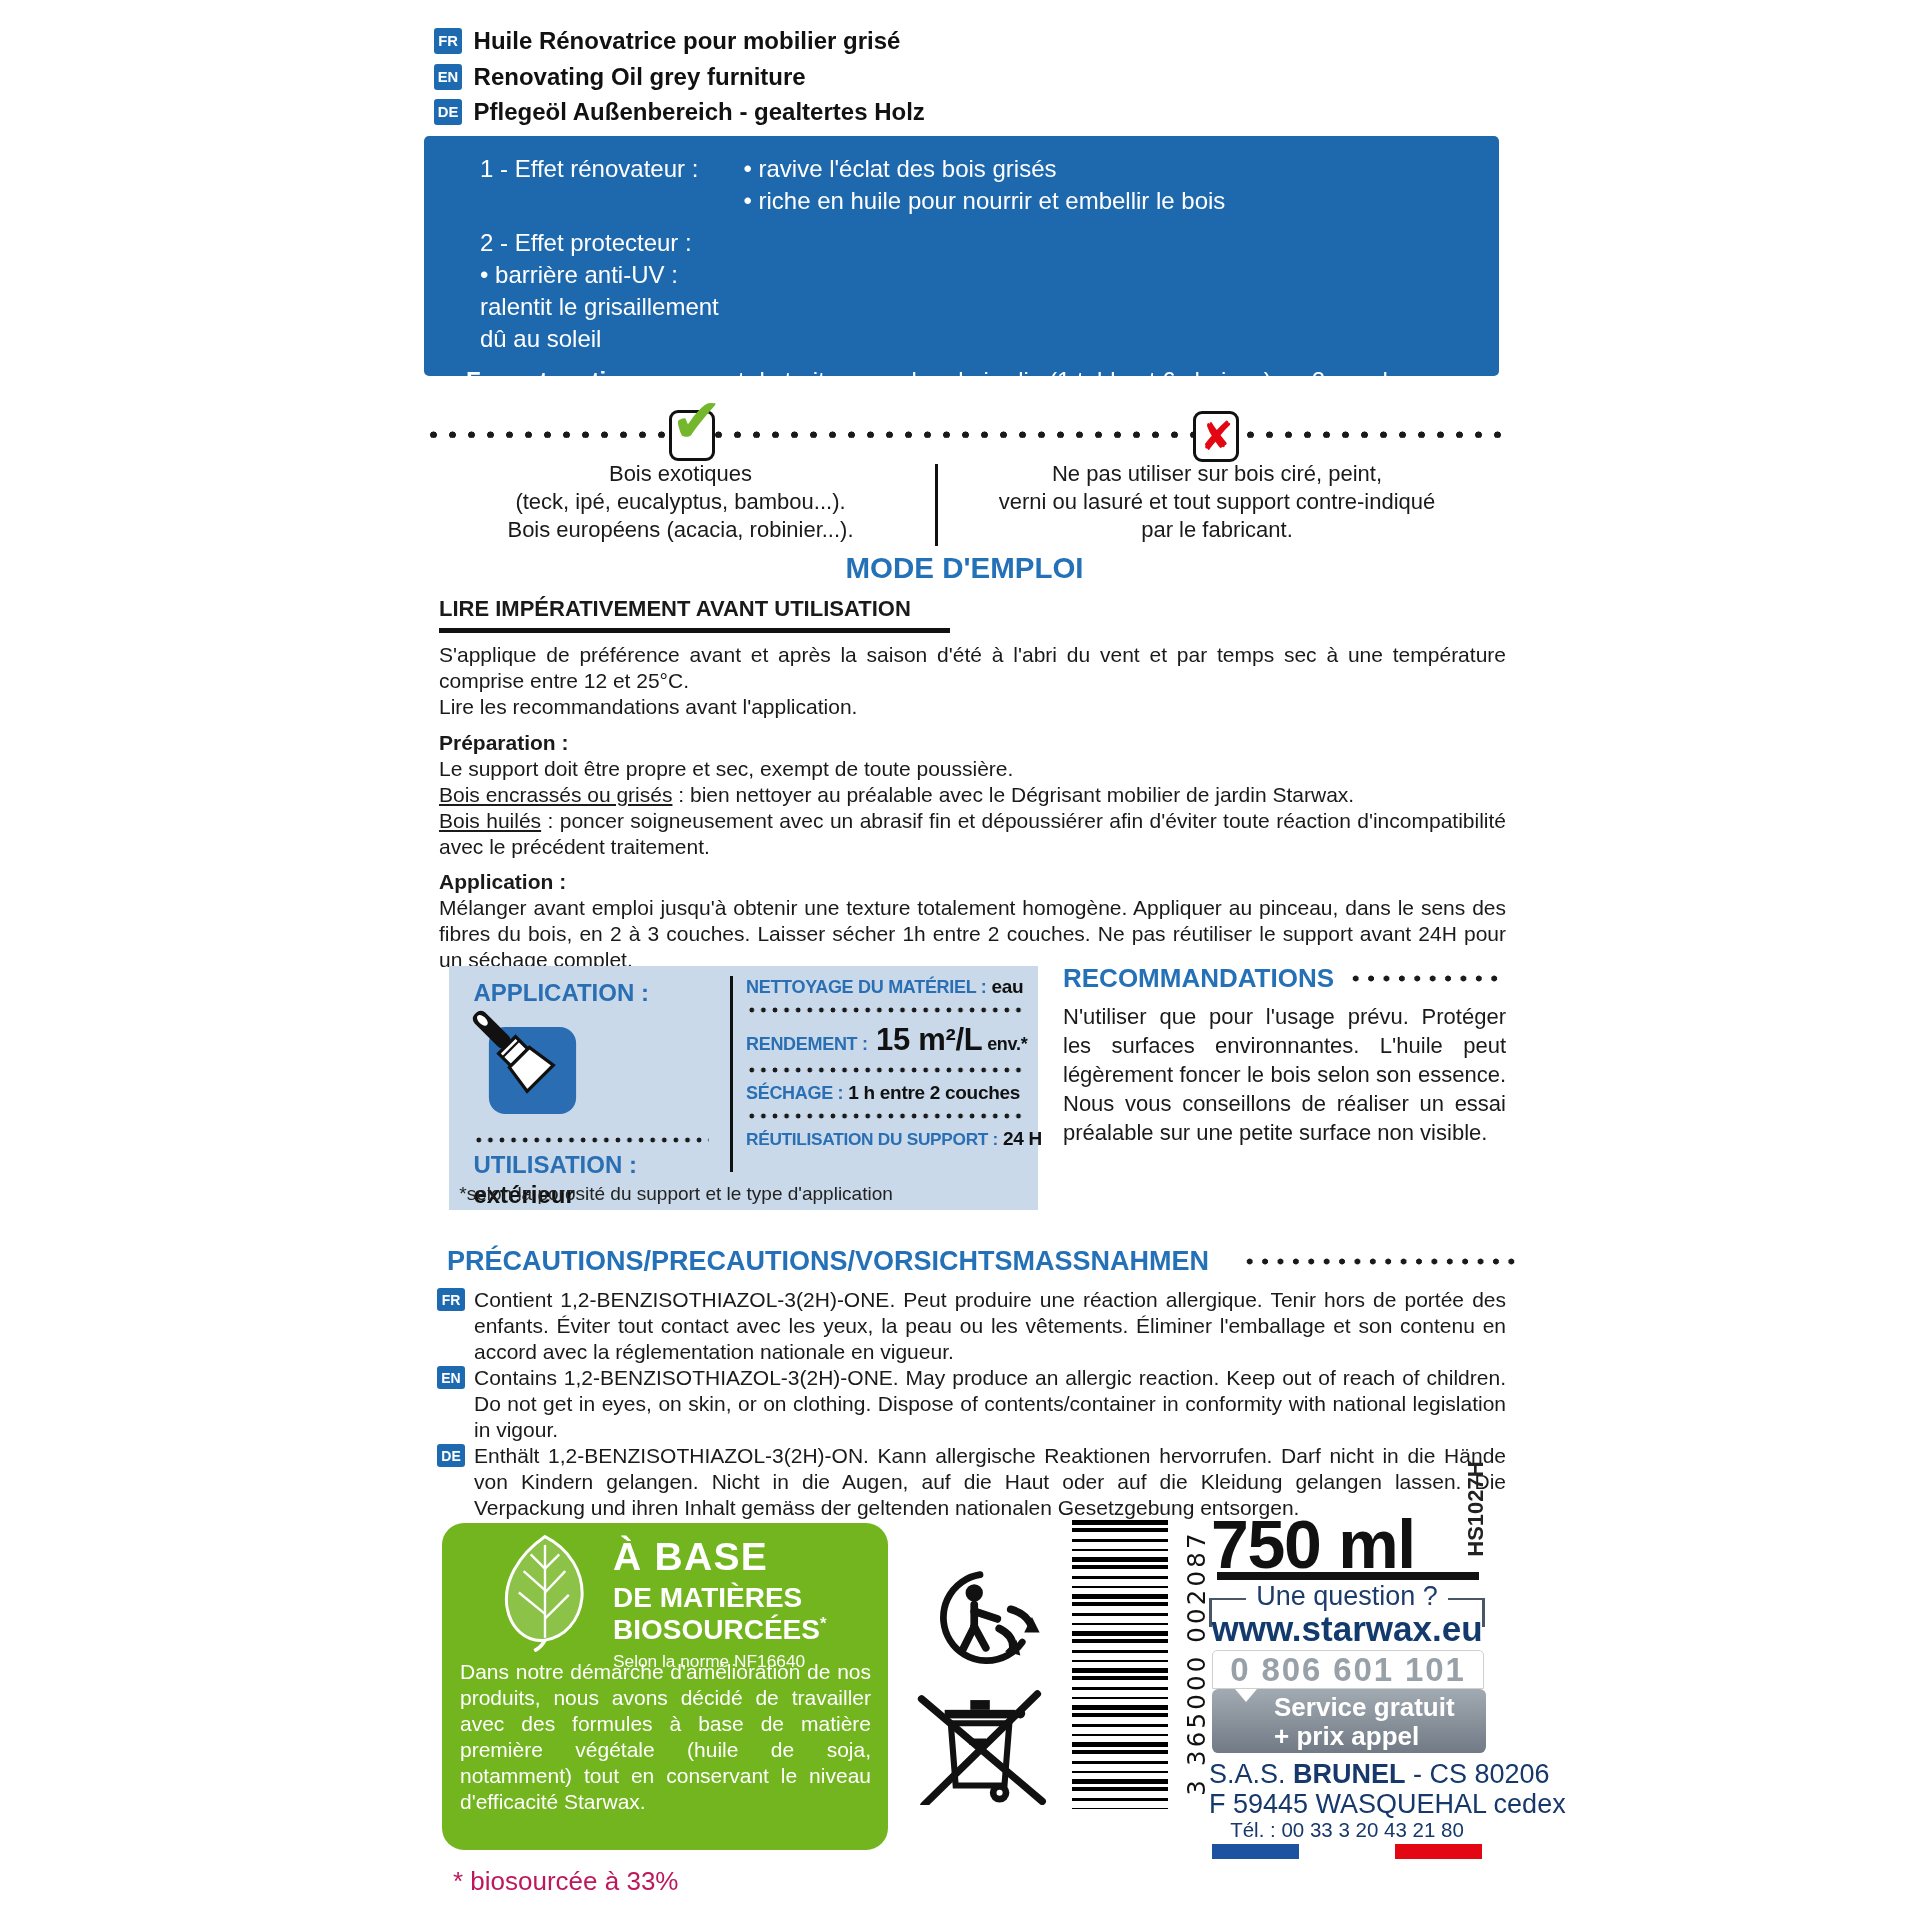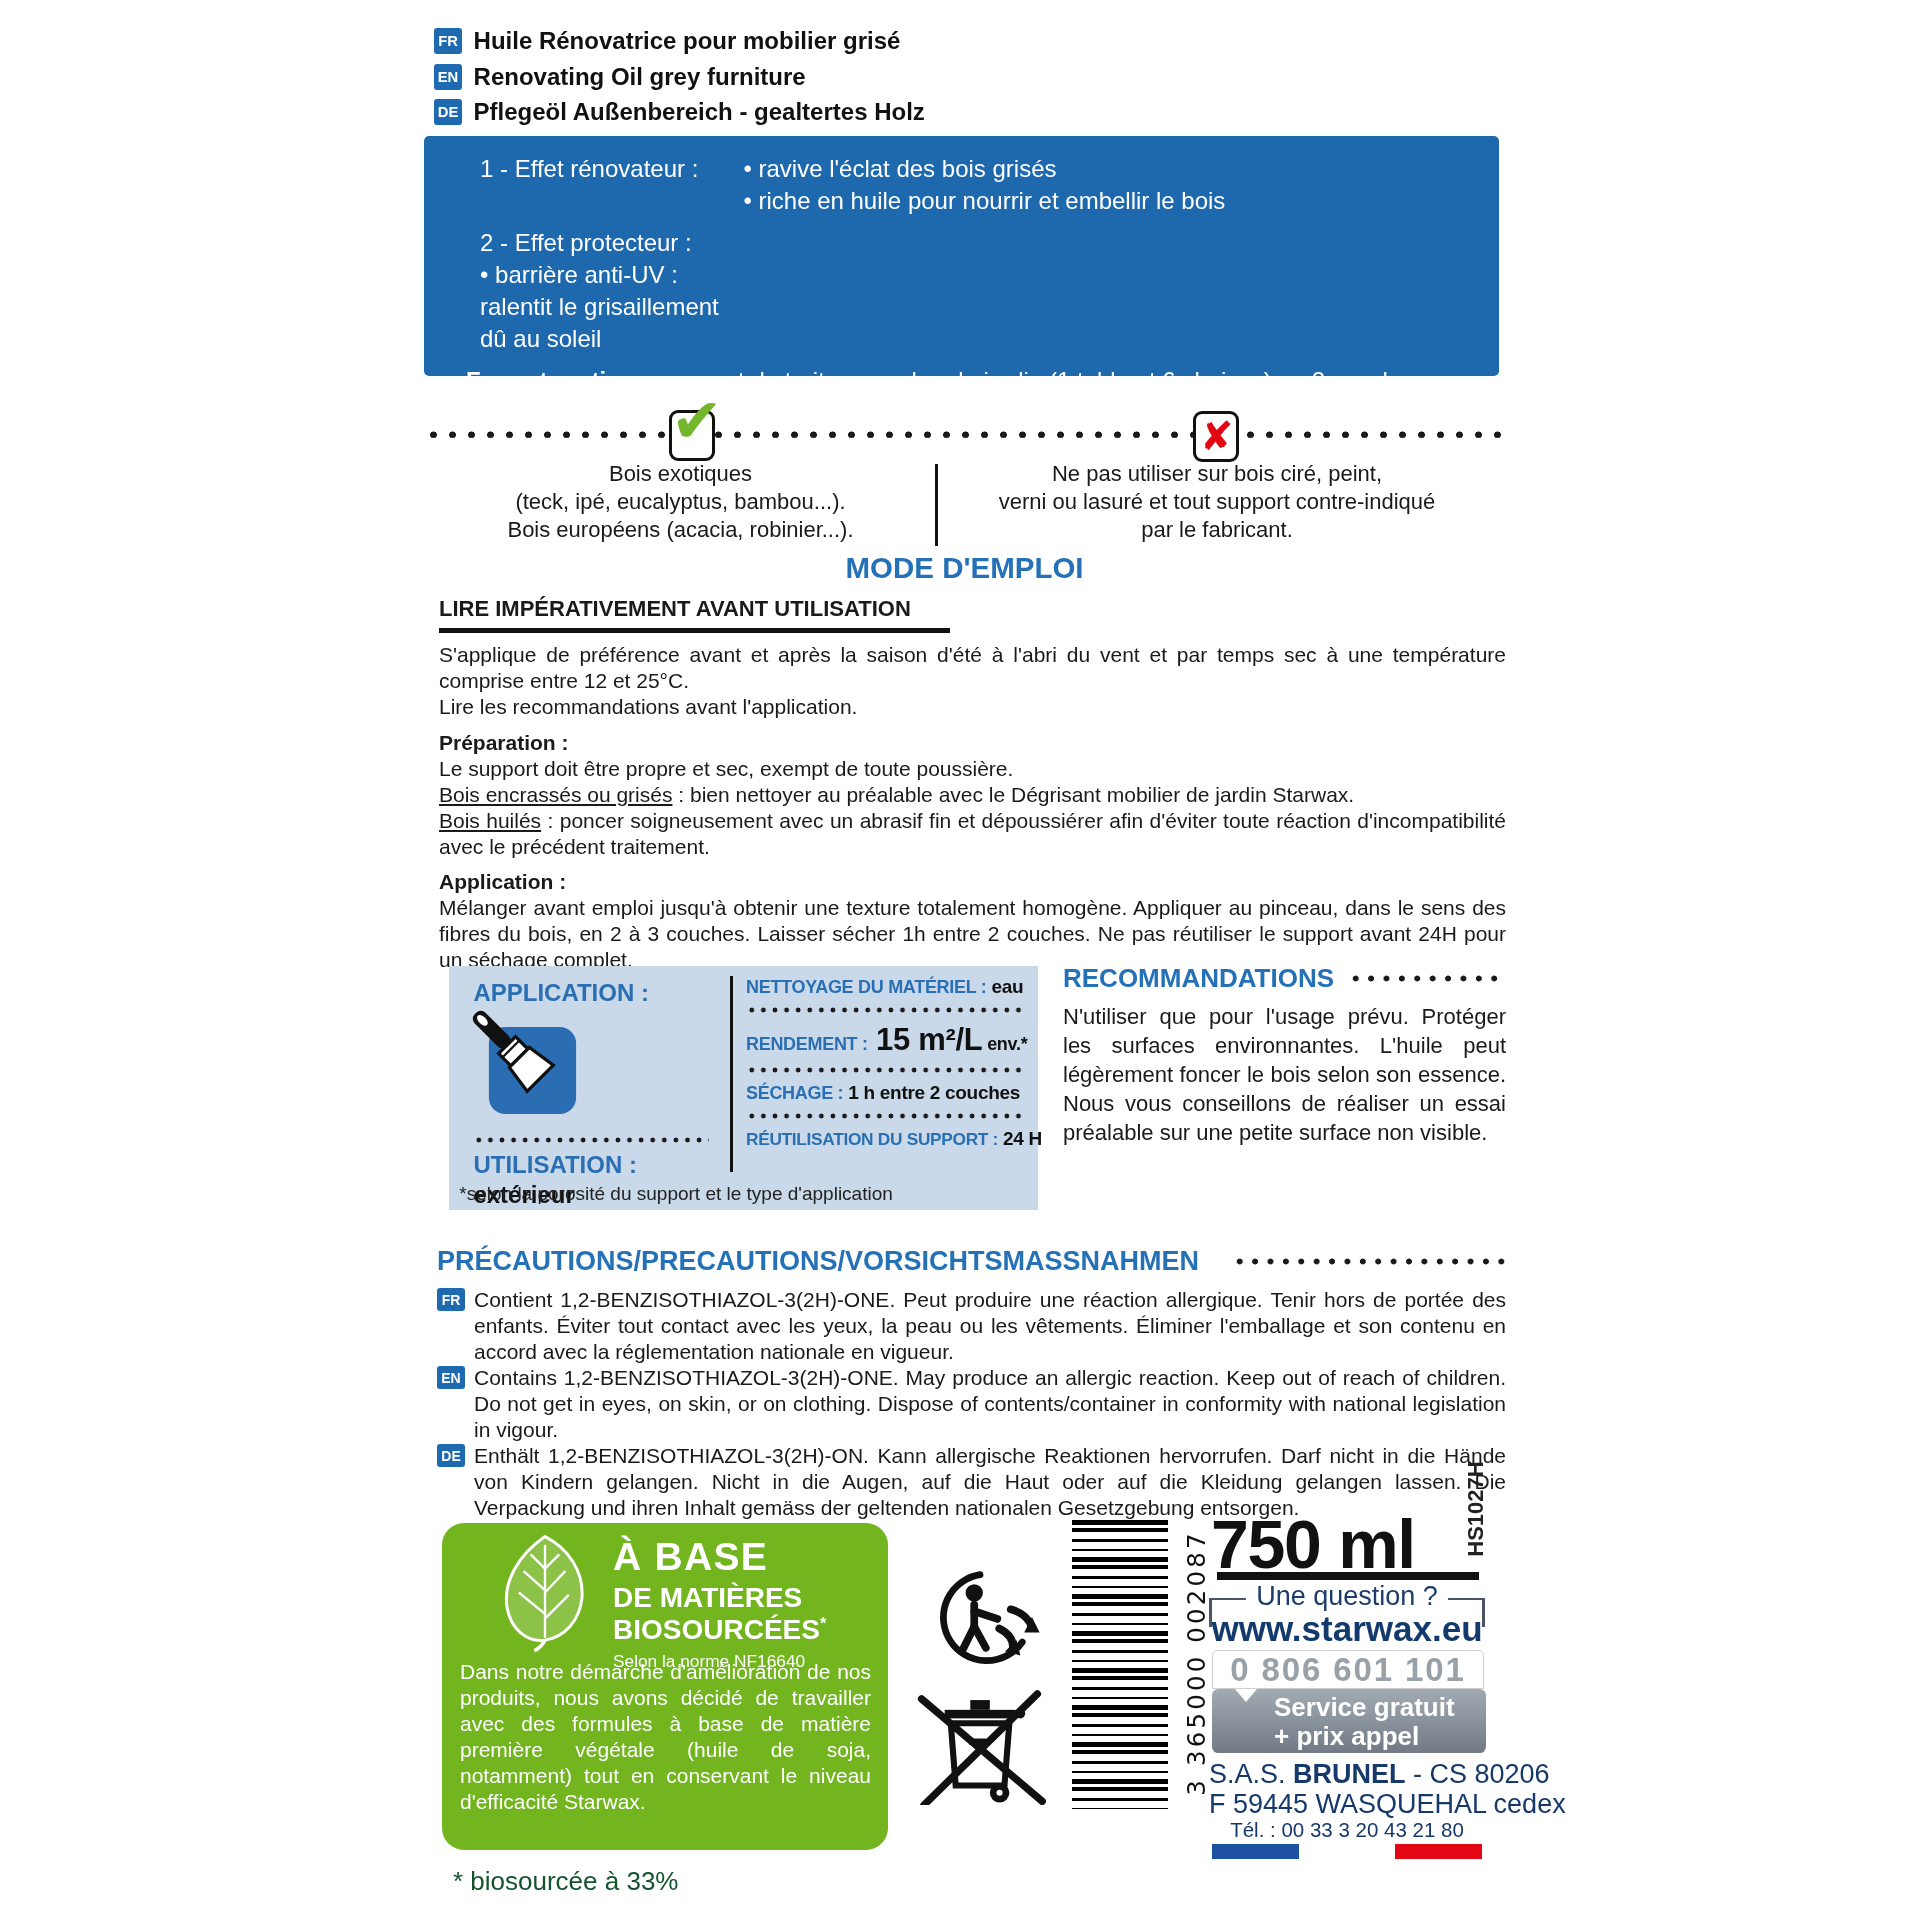--- a/index.html
+++ b/index.html
@@ -65,37 +65,37 @@
   .spec-value{font-size:19px;font-weight:bold;color:#111;}
   .spec-value.big{font-size:31px;}
   .spec-suffix{font-size:18px;font-weight:bold;color:#111;}
   #spec-right .dots-sm{margin:9px 0;}
   #spec-footnote{position:absolute;left:10.3px;bottom:5.1px;font-size:19px;color:#222;}
   
   #reco-title{left:1063px;top:963px;width:443px;}
   #reco-title .t{font-size:26px;color:#2471b7;}
   #reco-text{left:1063px;top:1002px;width:443px;font-size:22px;line-height:29px;}
   
-  #prec-title{left:437px;top:1246px;width:1069px;gap:19px;}
+  #prec-title{left:447px;top:1246px;width:1069px;gap:19px;}
   #prec-title .t{font-size:27px;color:#2471b7;}
   #prec-items{left:437px;top:1287px;width:1069px;}
   .prec-item{display:flex;align-items:flex-start;}
   .prec-item .lang-badge{width:28px;height:23px;font-size:14px;margin-top:1.3px;margin-right:9px;}
   .prec-text{flex:1;font-size:21px;line-height:26px;text-align:justify;}
   
   #green-box{left:442px;top:1523px;width:446px;height:327px;background:#72b51f;border-radius:22px;color:#fff;}
   #leaf-wrap{position:absolute;left:55px;top:10.3px;}
   #green-heads{position:absolute;left:171px;top:11.6px;width:257px;}
   #gh1{font-size:39px;font-weight:bold;letter-spacing:1.3px;}
   #gh2{font-size:28px;font-weight:bold;margin-top:3.9px;}
   #gh3{font-size:28px;font-weight:bold;}
   #gh3 sup{font-size:16.7px;}
   #gh4{font-size:17.3px;margin-top:3.9px;}
   #green-text{position:absolute;left:18px;top:136px;width:411px;font-size:21px;line-height:26px;text-align:justify;}
-  #bio-footnote{left:453px;top:1866px;font-size:26px;color:#14532d;}
+  #bio-footnote{left:453px;top:1866px;font-size:26px;color:#be185d;}
   
   #triman-wrap{left:930px;top:1567px;}
   #bin-wrap{left:915px;top:1683px;}
   #barcode{left:1072px;top:1520px;width:96px;height:289px;
     background:repeating-linear-gradient(180deg,#000 0 5.1px,#fff 5.1px 8.3px,#000 8.3px 12.2px,#fff 12.2px 19px,#000 19px 22px,#fff 22px 29px,#000 29px 31px,#fff 31px 37px);}
   #barcode-digits{left:1048px;top:1649px;width:295px;height:28px;transform:rotate(-90deg);
     font-size:24.4px;letter-spacing:3.2px;color:#111;text-align:center;font-family:"DejaVu Sans",sans-serif;}
   
   #volume{left:1211px;top:1505px;width:272px;font-size:68px;font-weight:800;letter-spacing:-1.3px;color:#111;white-space:nowrap;}
   #volume-rule{left:1217px;top:1572px;width:262px;height:8.3px;background:#111;}

